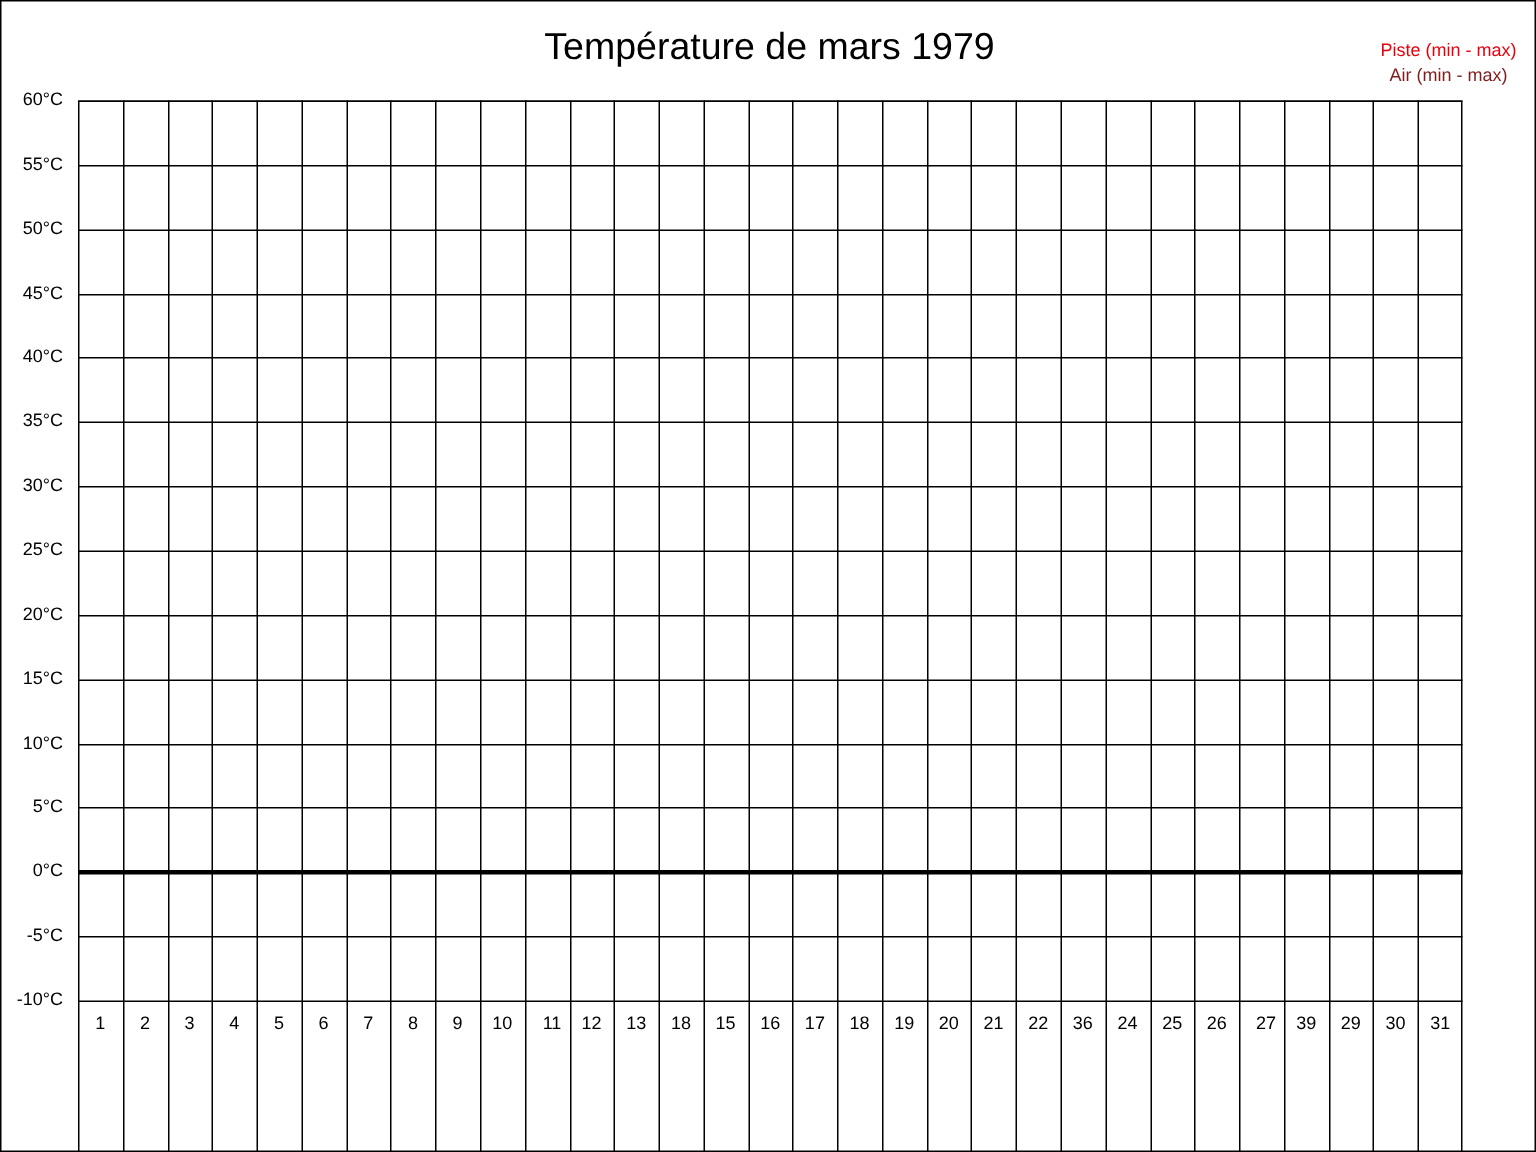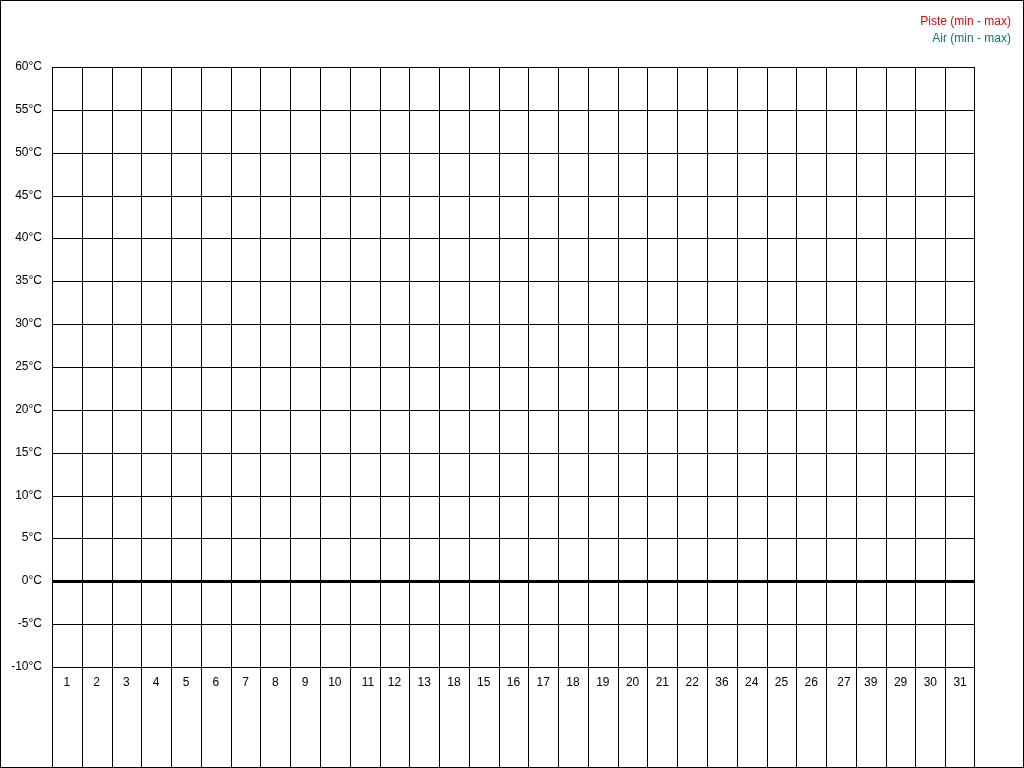--- a/index.html
+++ b/index.html
@@ -30,22 +30,22 @@
     top: 16px;
     width: 1024px;
     text-align: center;
     font-size: 25px;
     color: #000000;
     font-family: "Liberation Sans", sans-serif;
   }
   #legend {
     position: absolute;
     right: 12px;
-    top: 12px;
-    text-align: right;
+    top: 24px;
+    text-align: center;
     line-height: 17px;
   }
   .legend-entry {
     font-size: 12px;
     display: block;
     white-space: nowrap;
   }
   #plot-area {
     position: absolute;
     left: 51px;
@@ -97,24 +97,25 @@
     text-align: center;
     font-size: 12px;
     color: #000000;
   }
 </style>
 </head>
 <body>
 
 <div id="chart-root">
 
+  <div id="chart-title">Température de mars 1979</div>
 
   <div id="legend">
     <span class="legend-entry" style="color:#e8000d">Piste (min - max)</span>
-    <span class="legend-entry" style="color:#0f766e">Air (min - max)</span>
+    <span class="legend-entry" style="color:#7f1d1d">Air (min - max)</span>
   </div>
 
   <div id="plot-area">
     <div id="plot-frame"></div>
     <div id="grid-h">
         <div class="gridline-h" style="top: 0px;"></div>
         <div class="gridline-h" style="top: 42.8571px;"></div>
         <div class="gridline-h" style="top: 85.7143px;"></div>
         <div class="gridline-h" style="top: 128.571px;"></div>
         <div class="gridline-h" style="top: 171.429px;"></div>

